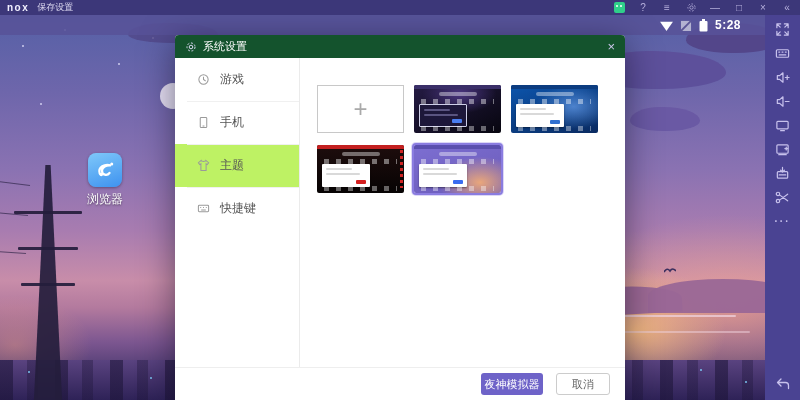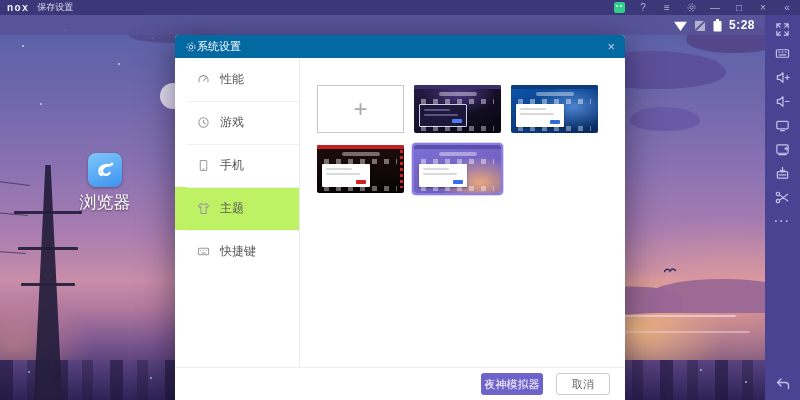--- a/index.html
+++ b/index.html
@@ -42,43 +42,43 @@
   .dot{position:absolute;width:2px;height:2px;border-radius:50%;background:#7fd4ff;opacity:.9}
   .tower{position:absolute;left:26px;top:150px;width:44px;height:235px;
     background:rgba(36,29,60,.92);clip-path:polygon(44% 0,56% 0,82% 100%,18% 100%)}
   .arm{position:absolute;height:3px;background:rgba(36,29,60,.92);border-radius:1px}
   .wire{position:absolute;height:1px;background:rgba(40,32,66,.65);transform-origin:right center}
   .moon{position:absolute;left:160px;top:68px;width:26px;height:26px;border-radius:50%;background:#f4eefc;opacity:.9}
   .bird{position:absolute;left:664px;top:252px}
 
   
   .statusbar{position:absolute;left:0;top:0;width:765px;height:20px;background:rgba(88,82,152,.88);
-    display:flex;align-items:center;justify-content:flex-end;gap:7px;padding-right:10px;color:#fff;z-index:5}
+    display:flex;align-items:center;justify-content:flex-end;gap:7px;padding-right:24px;color:#fff;z-index:5}
   .sb-time{font-size:12px;font-weight:bold;letter-spacing:.5px}
 
   
   .appicon{position:absolute;left:88px;top:138px;width:34px;height:34px;border-radius:8px;
     background:linear-gradient(160deg,#7fc8fa,#3e92ef);box-shadow:0 1px 3px rgba(0,0,0,.35);
     display:flex;align-items:center;justify-content:center;cursor:pointer}
   .applabel{position:absolute;left:70px;top:176px;width:70px;text-align:center;color:#fff;
-    font-size:17px;text-shadow:0 1px 2px rgba(0,0,0,.5)}
+    font-size:12px;text-shadow:0 1px 2px rgba(0,0,0,.5)}
 
   
   .sidebar{position:absolute;left:765px;top:15px;width:35px;height:385px;background:#4a4392;
     display:flex;flex-direction:column;align-items:center;padding:6px 0 8px;gap:7px;z-index:40}
   .sb-icon{width:17px;height:17px;display:flex;align-items:center;justify-content:center;cursor:pointer;color:#c7c1ec}
   .sb-icon svg{stroke:#c7c1ec;fill:none;stroke-width:1.3;stroke-linecap:round;stroke-linejoin:round}
   .sb-back{margin-top:auto}
   .sb-more{letter-spacing:2px;font-size:10px;font-weight:bold;color:#c7c1ec}
 
   
   .dialog{position:absolute;left:175px;top:35px;width:450px;height:365px;background:#fff;
     border-radius:4px 4px 0 0;box-shadow:0 8px 34px rgba(8,6,28,.5);display:flex;flex-direction:column;z-index:30}
-  .dlg-header{height:23px;flex:0 0 23px;background:#0369a1;border-radius:4px 4px 0 0;
-    display:flex;align-items:center;padding:0 10px;color:#fff;font-size:11px}
+  .dlg-header{height:23px;flex:0 0 23px;background:#14532d;border-radius:4px 4px 0 0;
+    display:flex;align-items:center;gap:6px;padding:0 10px;color:#fff;font-size:11px}
   .dlg-header svg{stroke:#e6e2ff;fill:none;stroke-width:1.1}
   .dlg-close{margin-left:auto;color:#cfc9ee;font-size:13px;cursor:pointer;line-height:1}
   .dlg-body{flex:1;display:flex;min-height:0}
   .menu{width:125px;flex:0 0 125px;border-right:1px solid #ebebeb}
   .menu-item{height:43px;display:flex;align-items:center;gap:10px;padding-left:22px;
     font-size:12px;color:#555;cursor:pointer;position:relative}
   .menu-item + .menu-item::before{content:'';position:absolute;left:12px;right:0;top:0;height:1px;background:#f0f0f0}
   .menu-item.selected{background:#bef264}
   .menu-item svg{stroke:#9a9a9a;fill:none;stroke-width:1.1;flex:0 0 auto}
   .content{flex:1;position:relative;background:#fff}
@@ -260,27 +260,20 @@
         <circle cx="7" cy="7" r="2.1"></circle>
           <circle cx="7" cy="7" r="4.7" stroke-dasharray="2.3 2"></circle>
       </svg>
       <span>系统设置</span>
       <span class="dlg-close">×</span>
     </div>
     <div class="dlg-body">
       <div class="menu">
         <div class="menu-item">
           <svg width="13" height="13" viewBox="0 0 14 14">
-              <path d="M2.5 10 A5 5 0 1 1 11.5 10"></path>
-              <path d="M7 8.5 L10 5"></path>
-            </svg>
-          <span>性能</span>
-        </div>
-        <div class="menu-item">
-          <svg width="13" height="13" viewBox="0 0 14 14">
               <circle cx="7" cy="7" r="5"></circle>
               <path d="M7 4 V7 L9.3 8.6"></path>
             </svg>
           <span>游戏</span>
         </div>
         <div class="menu-item">
           <svg width="13" height="13" viewBox="0 0 14 14">
               <rect x="3.5" y="1.5" width="7" height="11" rx="1"></rect>
               <path d="M6 10.8 h2"></path>
             </svg>

